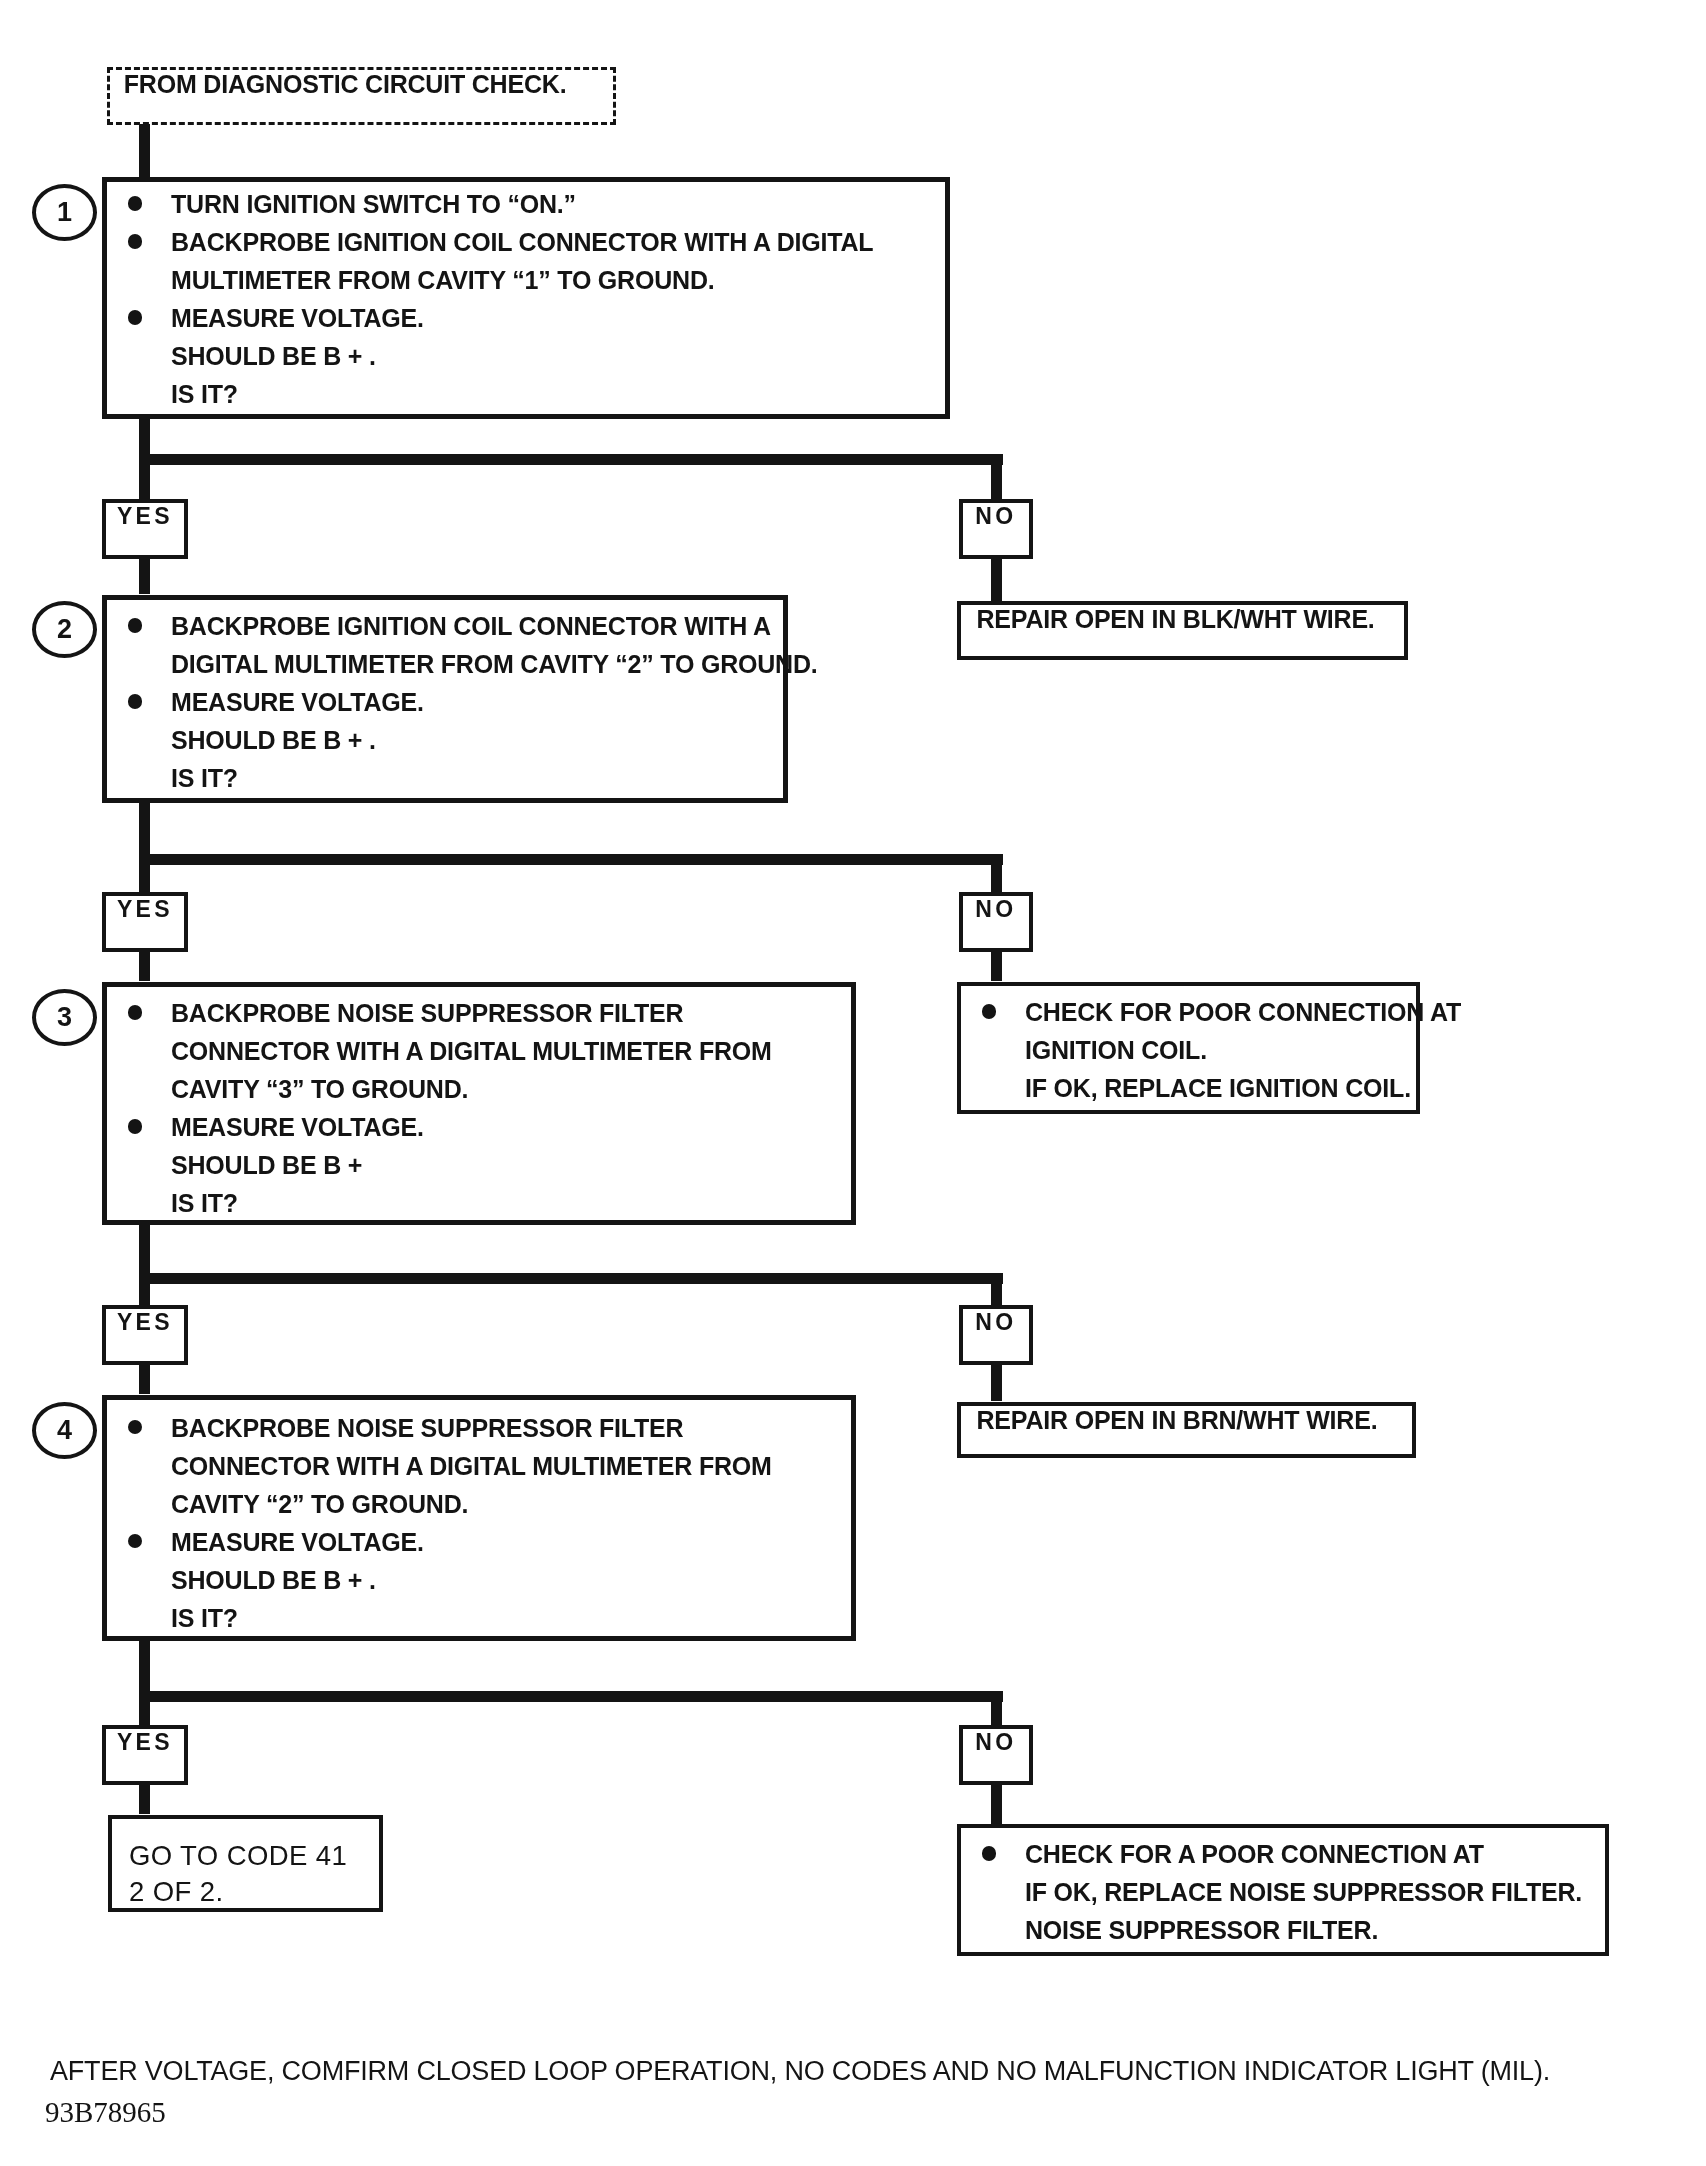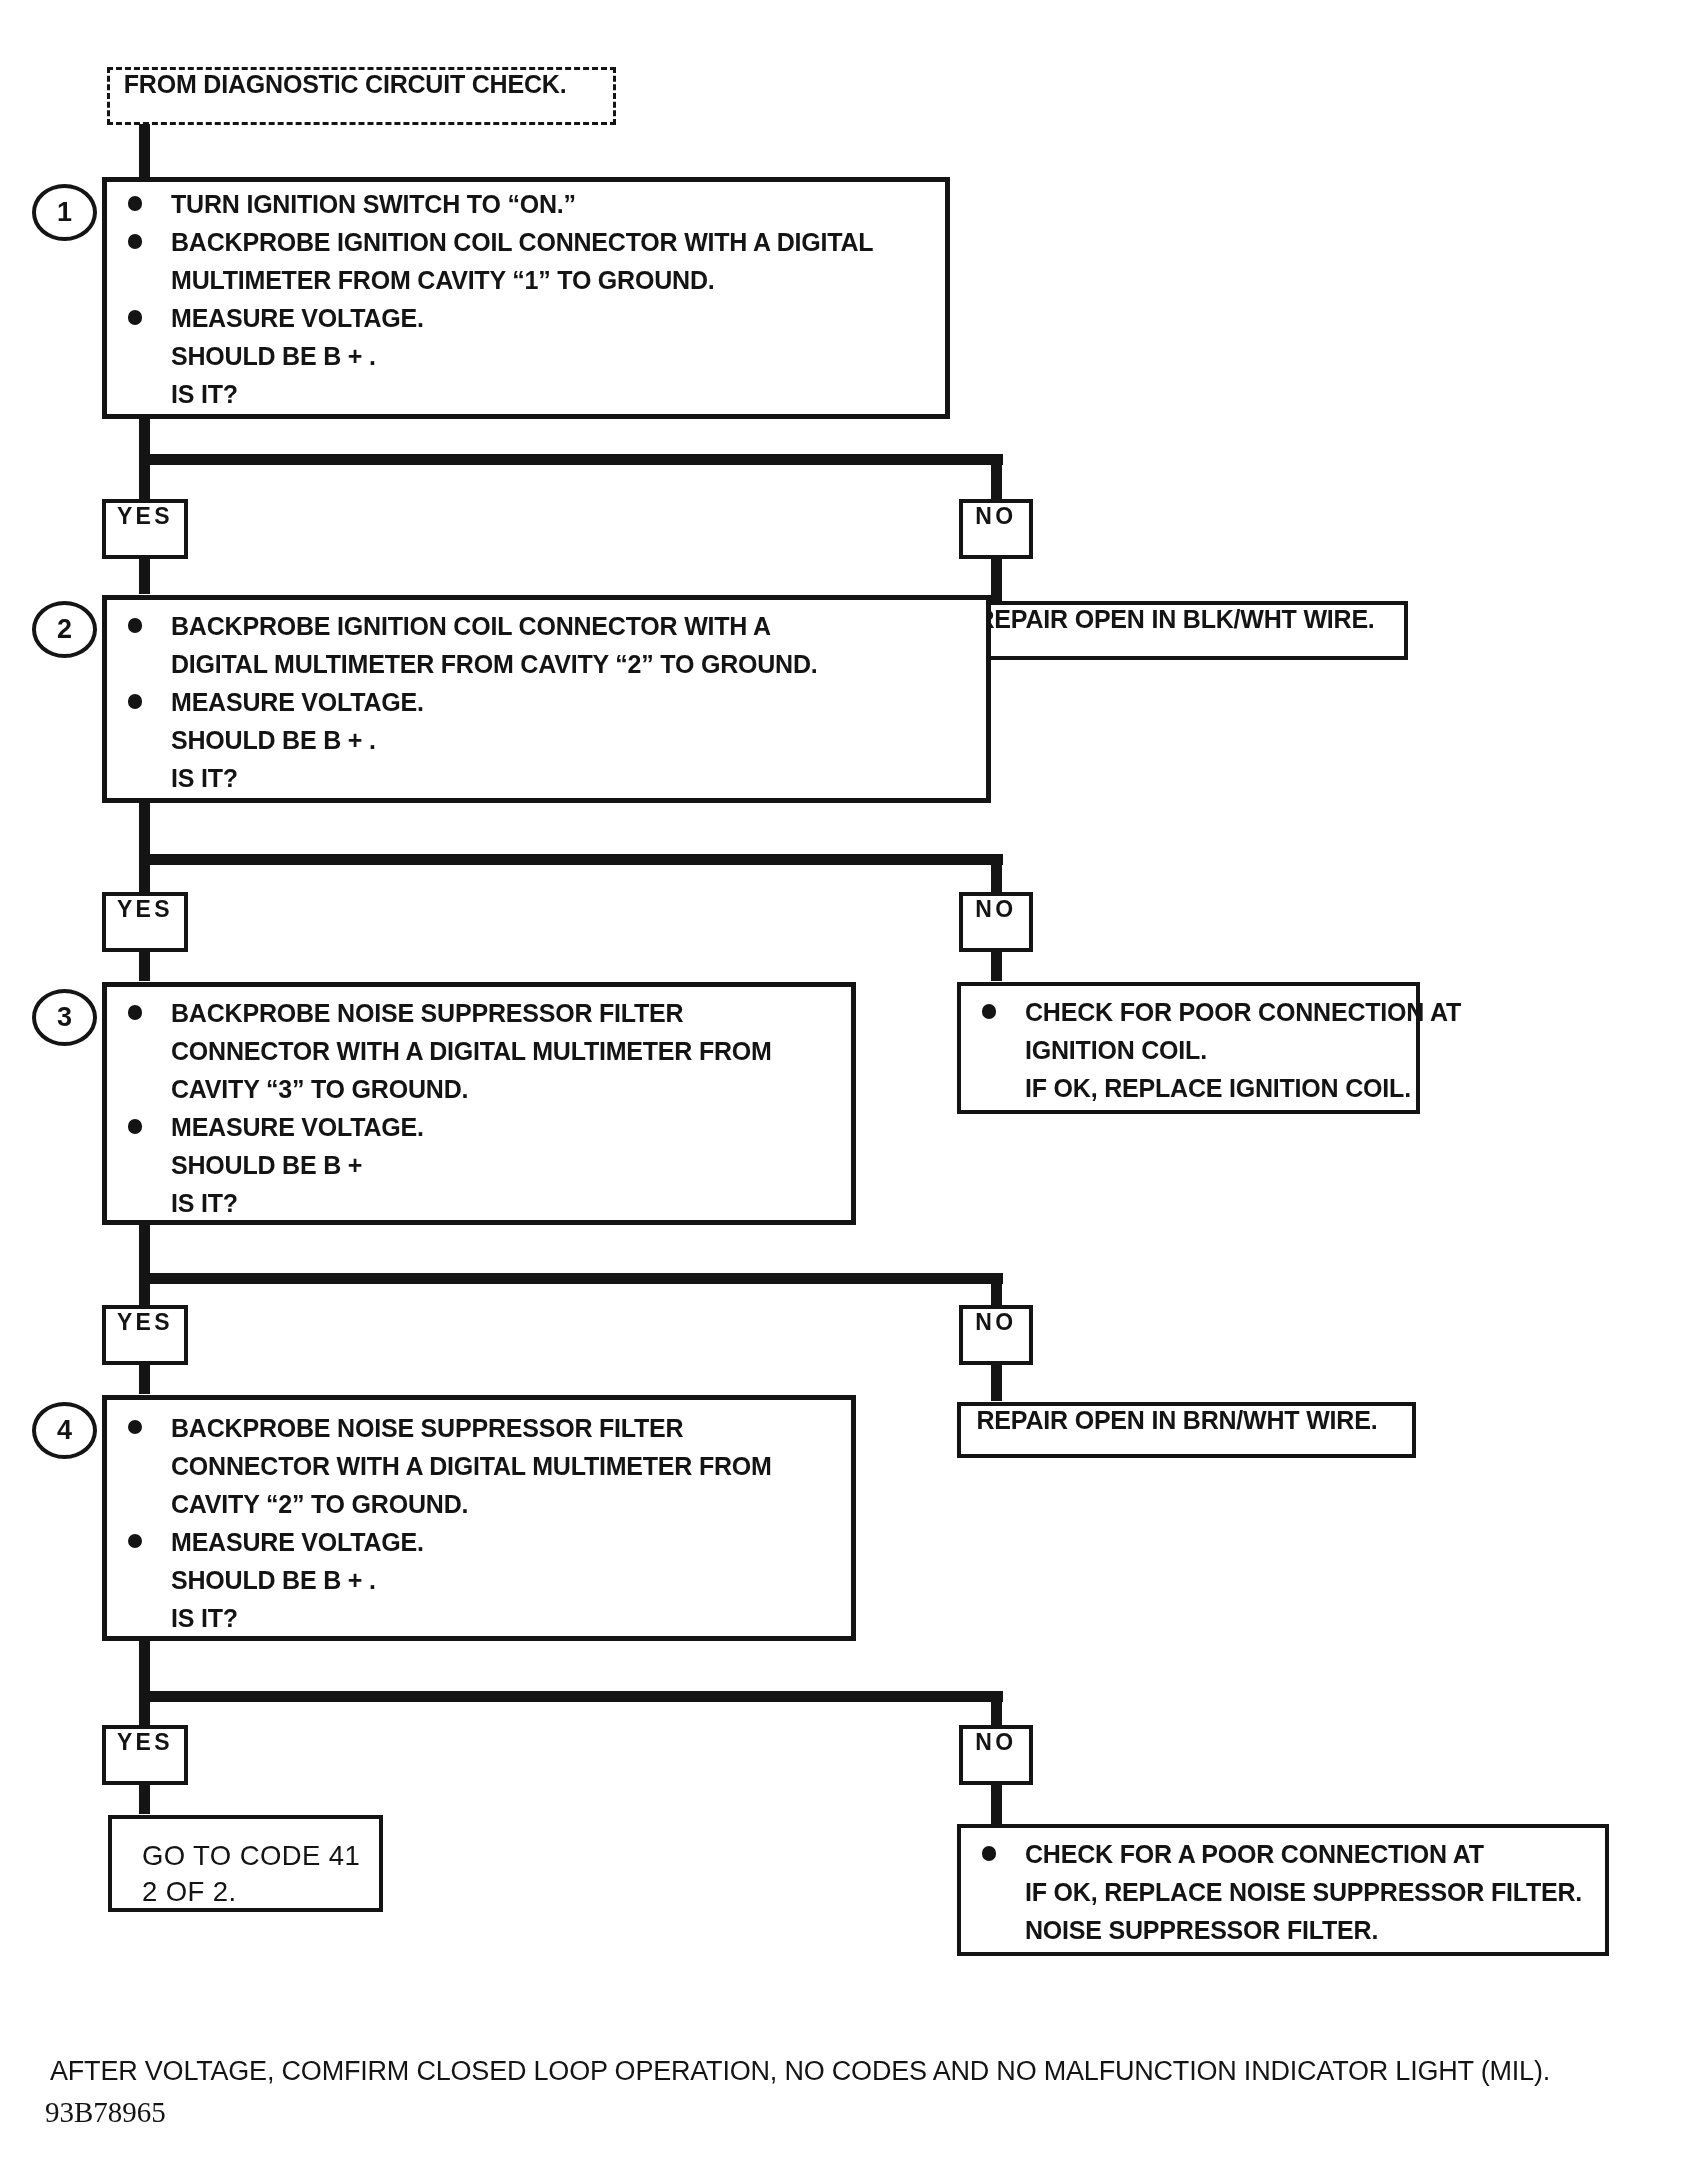--- a/index.html
+++ b/index.html
@@ -43,21 +43,21 @@
   }
   .action{
     position:absolute;border:4.3px solid #141414;box-sizing:border-box;background:#fff;
   }
   .action.single{display:flex;padding-left:15.5px;
     font-weight:bold;font-size:25px;letter-spacing:-0.2px;white-space:nowrap;}
   .action.multi{padding-top:6.9px;}
   .goto{
     position:absolute;left:108px;top:1815px;width:275px;height:97px;
     border:4.3px solid #141414;box-sizing:border-box;background:#fff;
-    padding:19px 0 0 30px;font-size:27.5px;line-height:36px;letter-spacing:0.4px;
+    padding:19px 0 0 17px;font-size:27.5px;line-height:36px;letter-spacing:0.4px;
   }
   .footer-note{
     position:absolute;left:50px;top:2056px;
     font-size:27px;letter-spacing:-0.2px;white-space:nowrap;
   }
   .doc-code{
     position:absolute;left:45px;top:2096px;
     font-family:"Liberation Serif",serif;font-size:29px;
   }
 </style>
@@ -120,21 +120,21 @@
       <span>YES</span>
     </div>
   <div class="decision" style="left:959px;top:499px;width:74px;height:60px;">
       <span>NO</span>
     </div>
 
   <div class="action single" style="left:957px;top:601px;width:451px;height:59px;">
     <span>REPAIR OPEN IN BLK/WHT WIRE.</span>
   </div>
 
-  <div class="stepbox" style="left:102px;top:595px;width:889px;height:208px;padding-top:6.9px;">
+  <div class="stepbox" style="left:102px;top:595px;width:686px;height:208px;padding-top:6.9px;">
     <div class="stepline"><span class="bullet"></span><span>BACKPROBE IGNITION COIL CONNECTOR WITH A</span></div>
     <div class="stepline"><span>DIGITAL MULTIMETER FROM CAVITY “2” TO GROUND.</span></div>
     <div class="stepline"><span class="bullet"></span><span>MEASURE VOLTAGE.</span></div>
     <div class="stepline"><span>SHOULD BE B + .</span></div>
     <div class="stepline"><span>IS IT?</span></div>
   </div>
 
   <div class="decision" style="left:102px;top:892px;width:86px;height:60px;">
       <span>YES</span>
     </div>

